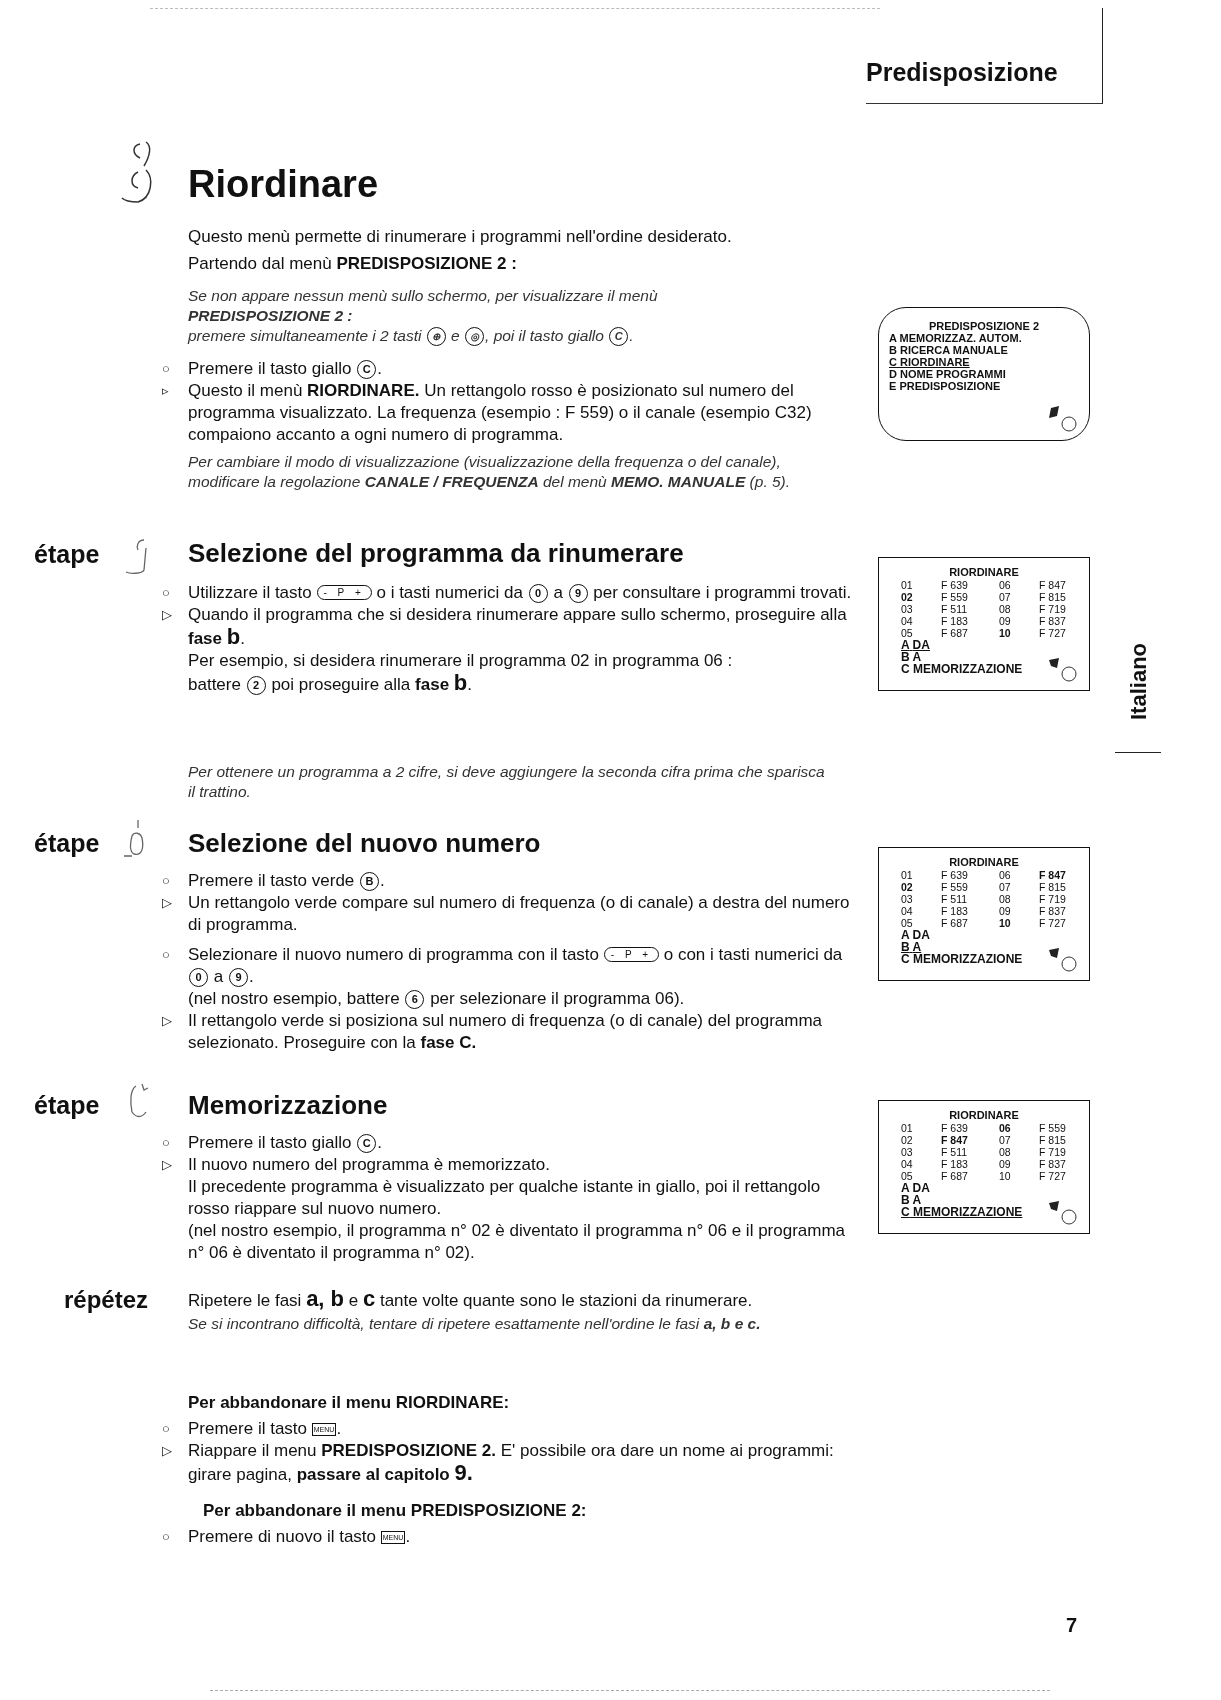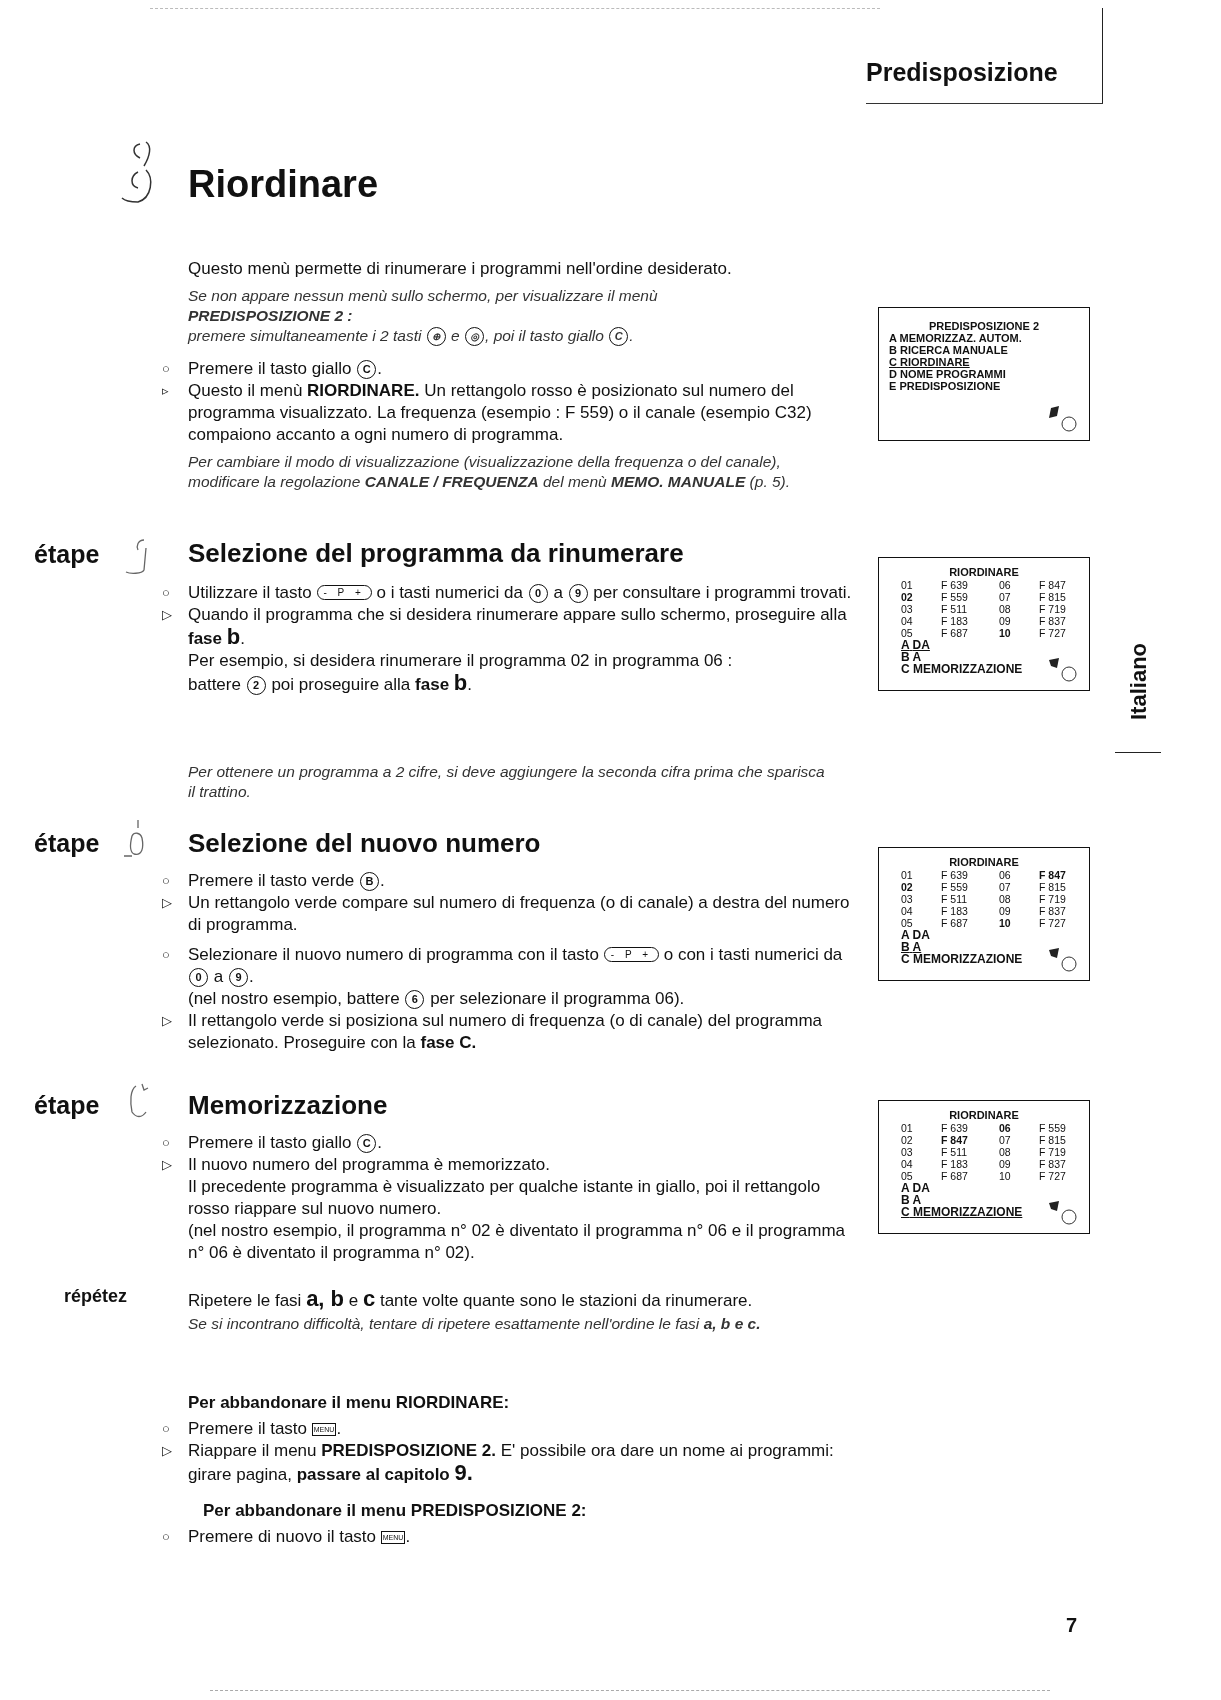--- a/index.html
+++ b/index.html
@@ -43,61 +43,62 @@
   .tv-grid span { font-weight: normal; }
   .tv-grid span.hl { font-weight: bold; }
   .tv-opt { padding-left: 22px; font-size: 12px; line-height: 12px; }
   .tv-opt.sel { text-decoration: underline; }
   .tv-blot { position: absolute; right: 10px; bottom: 6px; width: 34px; height: 30px; }
 
   .side-tab { position: absolute; left: 1126px; top: 640px; font-size: 22px; font-weight: bold;
               transform: rotate(-90deg); transform-origin: left top; white-space: nowrap; }
   .side-rule { position: absolute; left: 1115px; top: 752px; width: 46px; height: 1px; background: #222; }
 
-  .repetez { position: absolute; left: 64px; top: 1286px; font-size: 18px; font-weight: bold; }
+  .repetez { position: absolute; left: 64px; top: 1286px; font-size: 24px; font-weight: bold; }
   .page-number { position: absolute; left: 1066px; top: 1614px; font-size: 20px; font-weight: bold; }
   .bottom-scan { position: absolute; left: 210px; top: 1690px; width: 840px; height: 1px; border-top: 1px dashed #aaa; }
 </style>
 </head>
 <body>
 
 <div class="scanline"></div>
 <div class="corner-rule"></div>
 
 <div class="section-header">Predisposizione</div>
 <div class="section-header-rule"></div>
 
 <svg class="chapter-num" viewBox="0 0 50 70">
   <path d="M22 6 C 14 8, 14 16, 22 20 M28 4 C 34 8, 32 18, 26 28" fill="none" stroke="#333" stroke-width="1.5"></path>
   <path d="M20 34 C 12 38, 12 48, 20 50 M28 32 C 36 40, 34 60, 20 64 C 12 64, 6 62, 4 60" fill="none" stroke="#333" stroke-width="1.5"></path>
 </svg>
 <div class="chapter-title">Riordinare</div>
 
-<div class="abs body-text" style="left:188px; top:226px; width:640px;margin-top:32px;">
+<div class="abs body-text" style="left:188px; top:226px; width:640px;">
   <div style="margin-bottom:5px;">Questo menù permette di rinumerare i programmi nell'ordine desiderato.</div>
+  <div><span>Partendo dal menù </span><b>PREDISPOSIZIONE 2 :</b></div>
 </div>
 
 <div class="abs italic-note" style="left:188px; top:286px; width:640px;">
   <div>Se non appare nessun menù sullo schermo, per visualizzare il menù</div>
   <div style="font-weight:bold;">PREDISPOSIZIONE 2 :</div>
   <div><span>premere simultaneamente i 2 tasti</span>
     <span class="circle" style="font-size:10px;">⊕</span><span> e </span><span class="circle" style="font-size:10px;">◎</span><span>, poi il tasto giallo</span>
     <span class="circle">C</span>.</div>
 </div>
 
 <div class="abs body-text" style="left:162px; top:358px; width:705px;">
   <div class="bullet-line"><span class="mark">○</span><span>Premere il tasto giallo</span> <span class="circle">C</span>.</div>
   <div class="bullet-line"><span class="mark">▹</span><span>Questo il menù </span><b>RIORDINARE.</b><span> Un rettangolo rosso è posizionato sul numero del programma visualizzato. La frequenza (esempio : F 559) o il canale (esempio C32) compaiono accanto a ogni numero di programma.</span></div>
 </div>
 
 <div class="abs italic-note" style="left:188px; top:452px; width:640px;">
   <span>Per cambiare il modo di visualizzazione (visualizzazione della frequenza o del canale), modificare la regolazione </span><b>CANALE / FREQUENZA</b><span> del menù </span><b>MEMO. MANUALE</b><span> (p. 5).</span>
 </div>
 
-<div class="tv" style="left:878px; top:307px; width:210px; height:132px;">
+<div class="tv" style="left:878px; top:307px; width:210px; height:132px;border-radius:28px;">
   <div class="tv-title">PREDISPOSIZIONE 2</div>
   <div class="tv-menu">
     <div><span>A</span> <span>MEMORIZZAZ. AUTOM.</span></div>
     <div><span>B</span> <span>RICERCA MANUALE</span></div>
     <div style="text-decoration:underline;"><span>C</span> <span>RIORDINARE</span></div>
     <div><span>D</span> <span>NOME PROGRAMMI</span></div>
     <div><span>E</span> <span>PREDISPOSIZIONE</span></div>
   </div>
   <svg class="tv-blot" viewBox="0 0 34 30">
       <path d="M6 4 L14 2 L12 12 L4 14 Z" fill="#222"></path>

